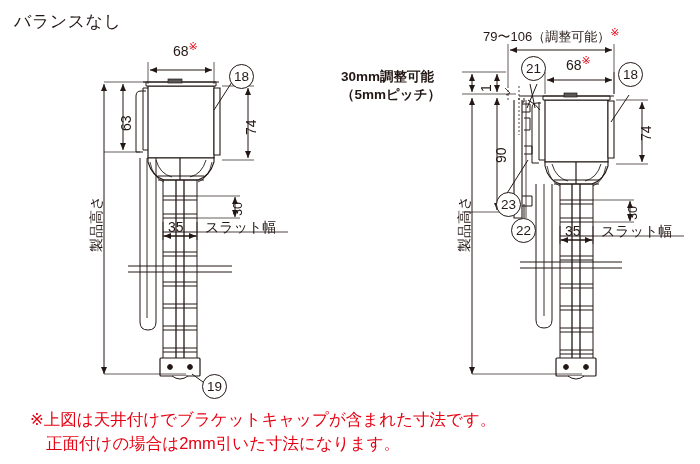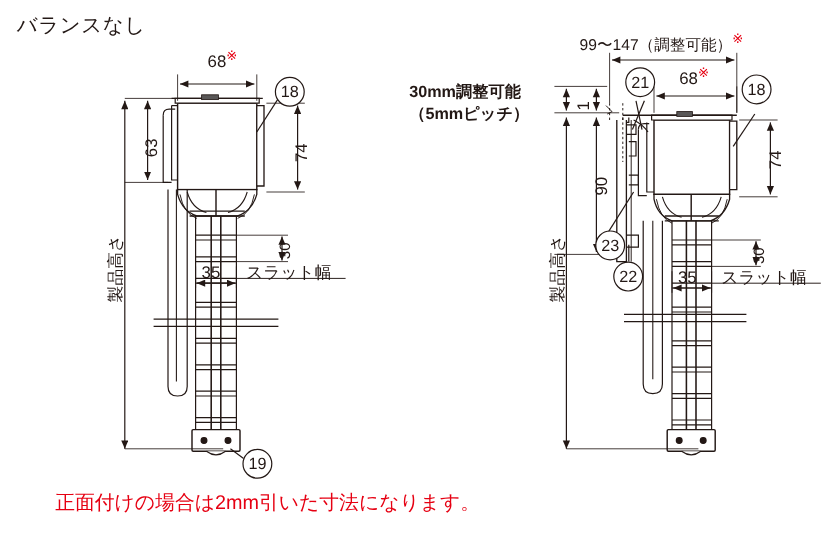--- a/index.html
+++ b/index.html
@@ -301,21 +301,21 @@
 
   <span class="dimtext" style="left:205px;top:219px;">スラット幅</span>
 
   <span class="dimtext vert" style="left:88px;top:252px;">製品高さ</span>
 
   <div class="callout" style="left:229px;top:64px;">18</div>
 
   <div class="callout" style="left:202px;top:374px;">19</div>
 
 
-  <span class="dimtext" style="left:483px;top:26px;font-size:13px;"><span>99〜147（調整可能）</span><span class="ast">※</span></span>
+  <span class="dimtext" style="left:483px;top:26px;font-size:13px;"><span>79〜106（調整可能）</span><span class="ast">※</span></span>
 
   <span class="dimtext" style="left:566px;top:54px;"><span>68</span><span class="ast">※</span></span>
 
   <span class="dimtext vert" style="left:638px;top:141px;">74</span>
 
   <span class="dimtext vert" style="left:478px;top:92px;">1</span>
 
   <span class="dimtext vert" style="left:493px;top:163px;">90</span>
 
   <span class="dimtext vert small" style="left:626px;top:220px;">30</span>
@@ -333,16 +333,17 @@
 
   <div class="callout" style="left:618px;top:62px;">18</div>
 
   <div class="callout" style="left:521px;top:56px;">21</div>
 
   <div class="callout" style="left:511px;top:218px;">22</div>
 
   <div class="callout" style="left:480px;top:192px;margin-left:16px;">23</div>
 
   <div class="note" style="left:30px;top:408px;">
+    <span><span>※</span><span>上図は天井付けでブラケットキャップが含まれた寸法です。</span></span>
     <span class="l2">正面付けの場合は2mm引いた寸法になります。</span>
   </div>
 
 </div>
 
 </body></html>

